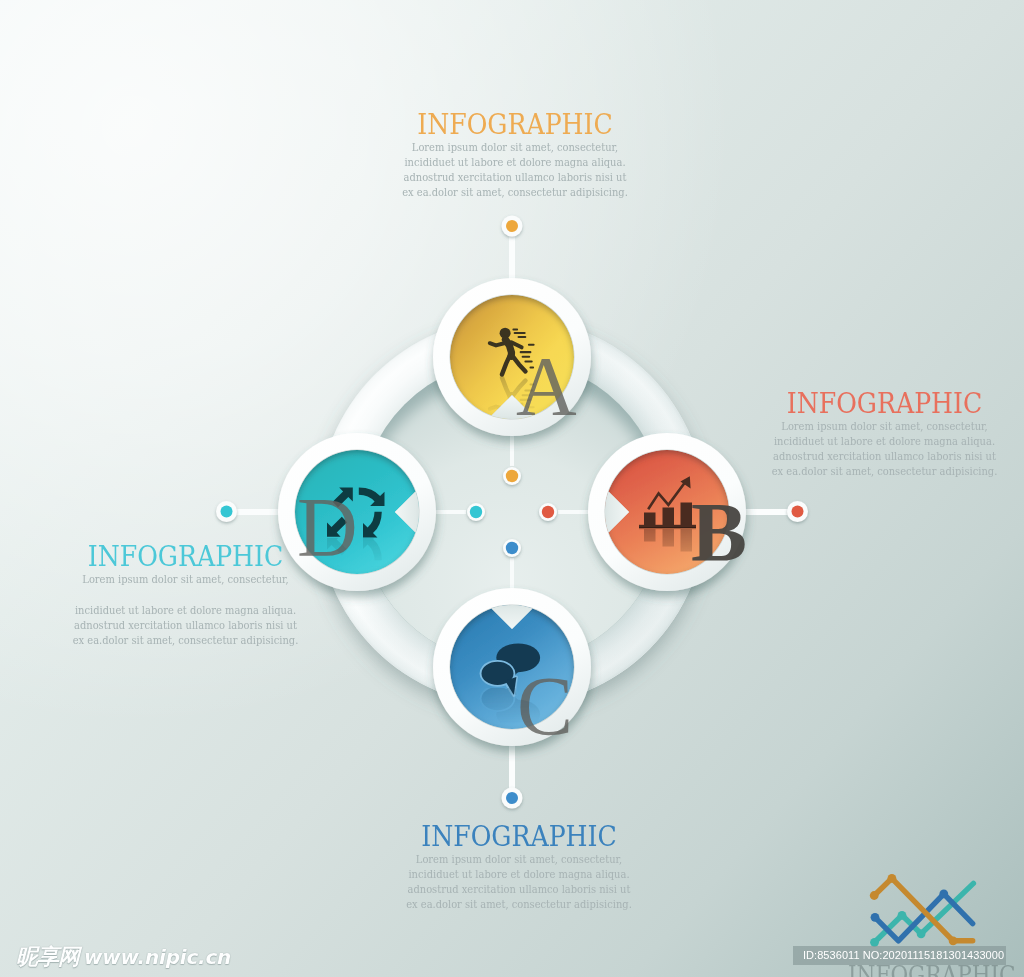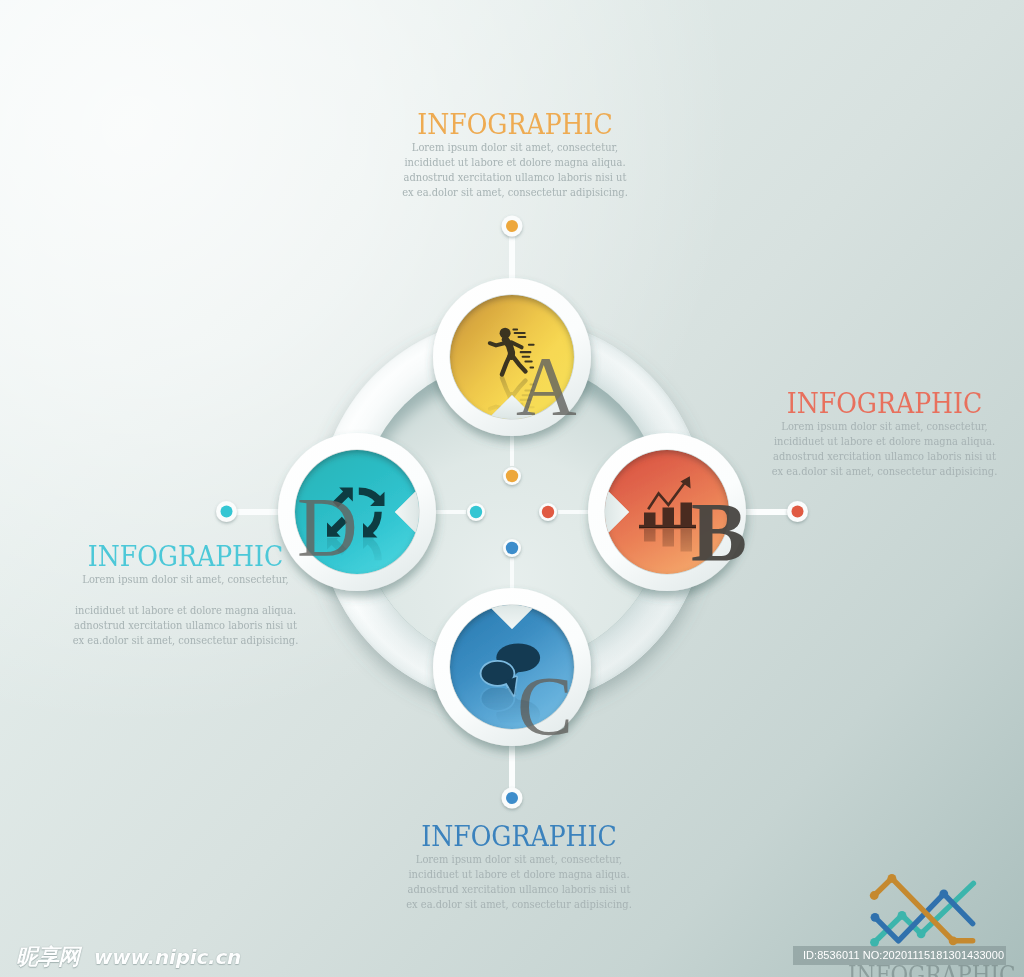--- a/index.html
+++ b/index.html
@@ -24,21 +24,21 @@
   .tb-a .ttitle{color:#eeab52}
   .tb-b{left:757px;top:389px;width:255px;text-align:center}
   .tb-b .ttitle{color:#e8705d}
   .tb-c{left:7px;top:822px;width:1024px;text-align:center}
   .tb-c .ttitle{color:#3b82bd}
   .tb-d{left:50px;top:542px;width:271px;text-align:center}
   .tb-d .ttitle{color:#4cc8d8}
   .tb-d .ln1{margin-bottom:16px}
 
   
-  .wm{position:absolute;left:16px;top:942px;display:flex;align-items:baseline;gap:15px}
+  .wm{position:absolute;left:16px;top:942px;display:flex;align-items:baseline;gap:5px}
   .wm-cn{font-family:"DejaVu Sans",sans-serif;font-weight:bold;font-size:22px;font-style:italic;color:#fdfefe;
      letter-spacing:-1px;text-shadow:0 0 1px rgba(126,144,144,.85),0 1px 1px rgba(126,144,144,.5)}
   .wm-url{font-family:"DejaVu Sans",sans-serif;font-weight:bold;font-style:italic;font-size:20px;color:#fdfefe;
      letter-spacing:-.2px;text-shadow:0 0 1px rgba(126,144,144,.85),0 1px 1px rgba(126,144,144,.5)}
   .idbar{position:absolute;left:793px;top:946px;width:213px;height:19px;background:rgba(131,148,148,.62);color:#fff;
      font-family:"Liberation Sans",sans-serif;font-size:11px;line-height:19px;padding-left:10px;letter-spacing:.05px}
   .logo-word{position:absolute;left:0px;top:96px;font-family:"DejaVu Serif Condensed","DejaVu Serif",serif;font-size:24px;
      color:rgba(96,112,112,.48);white-space:nowrap}
 </style>
 </head>

